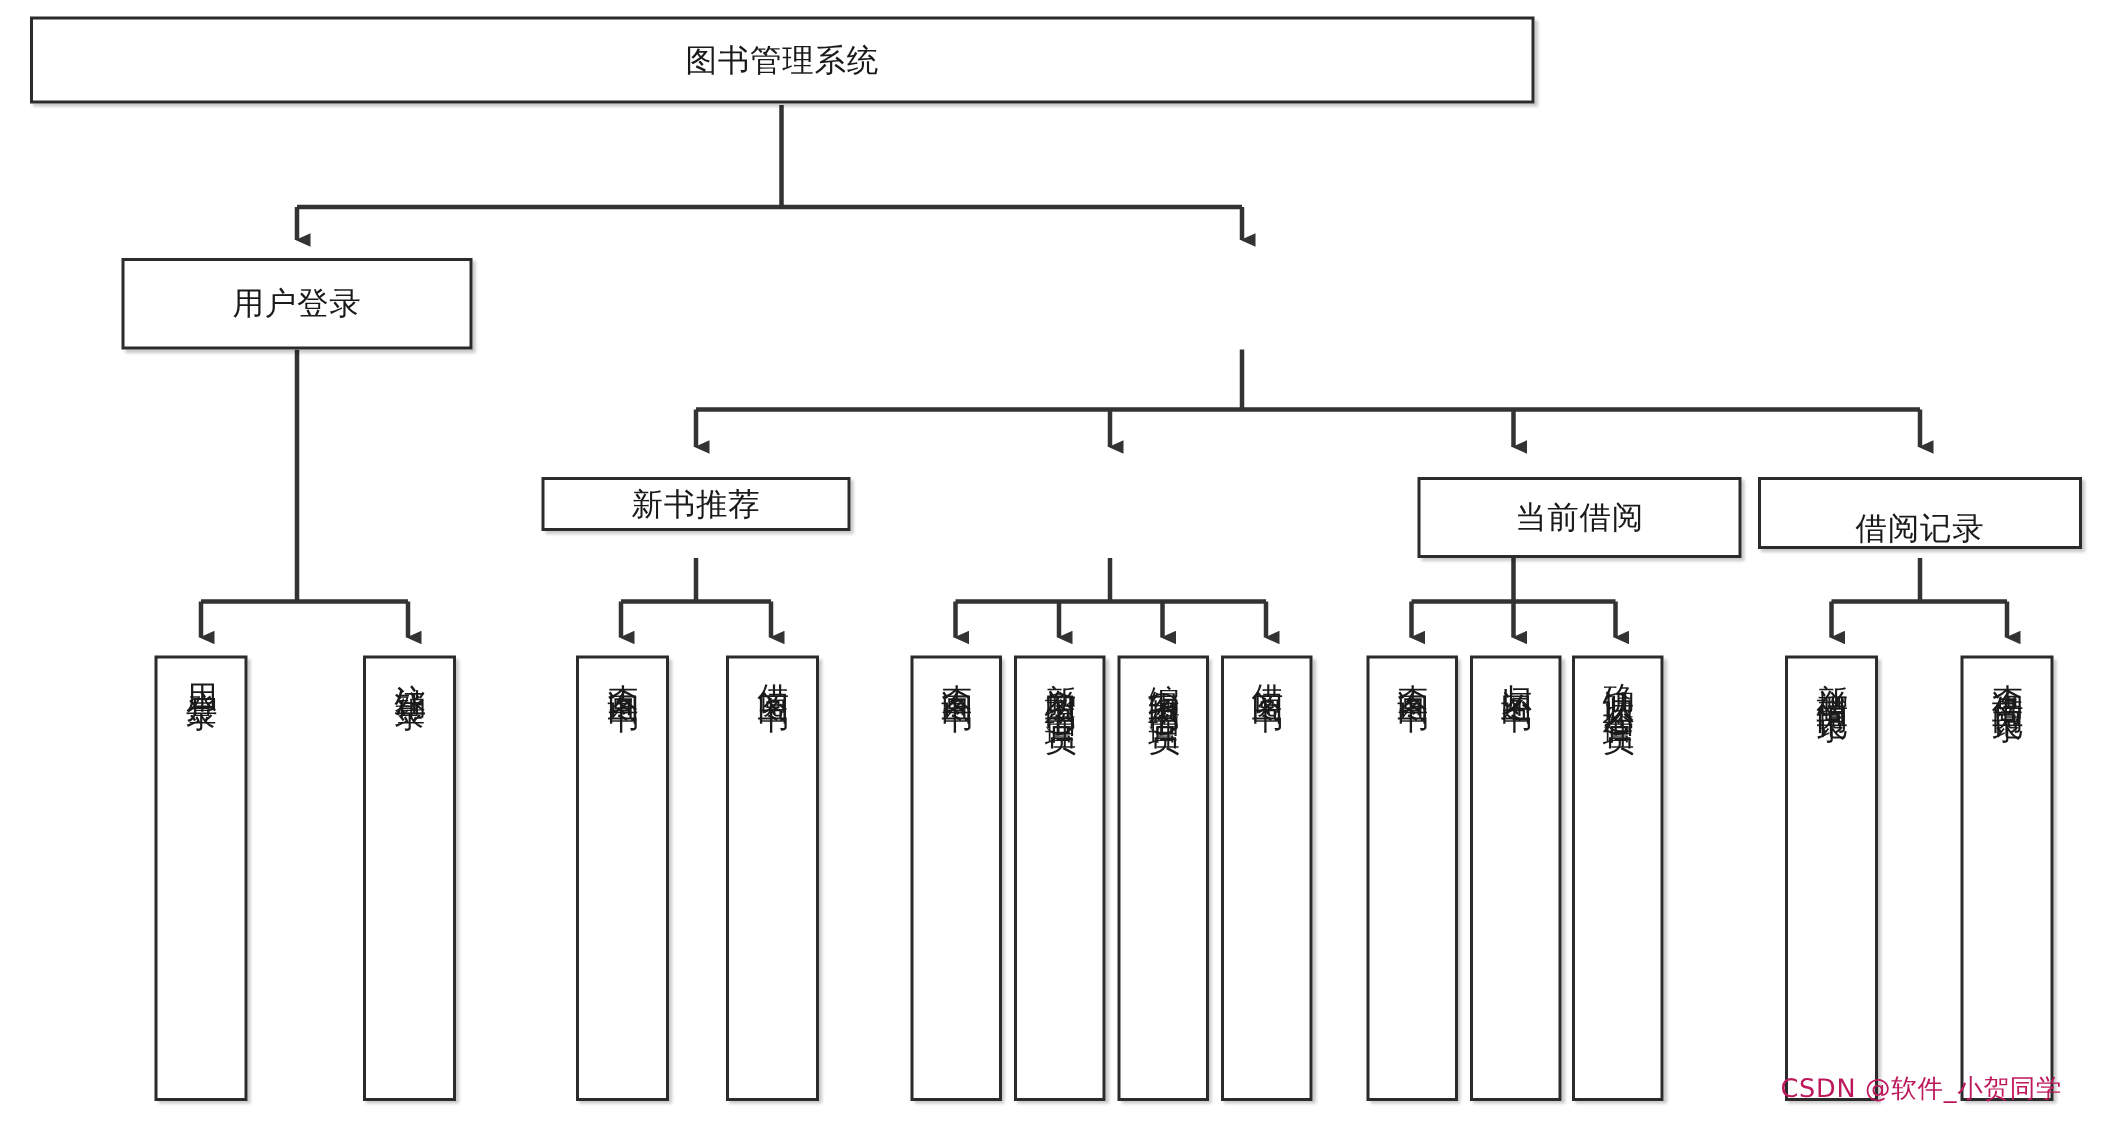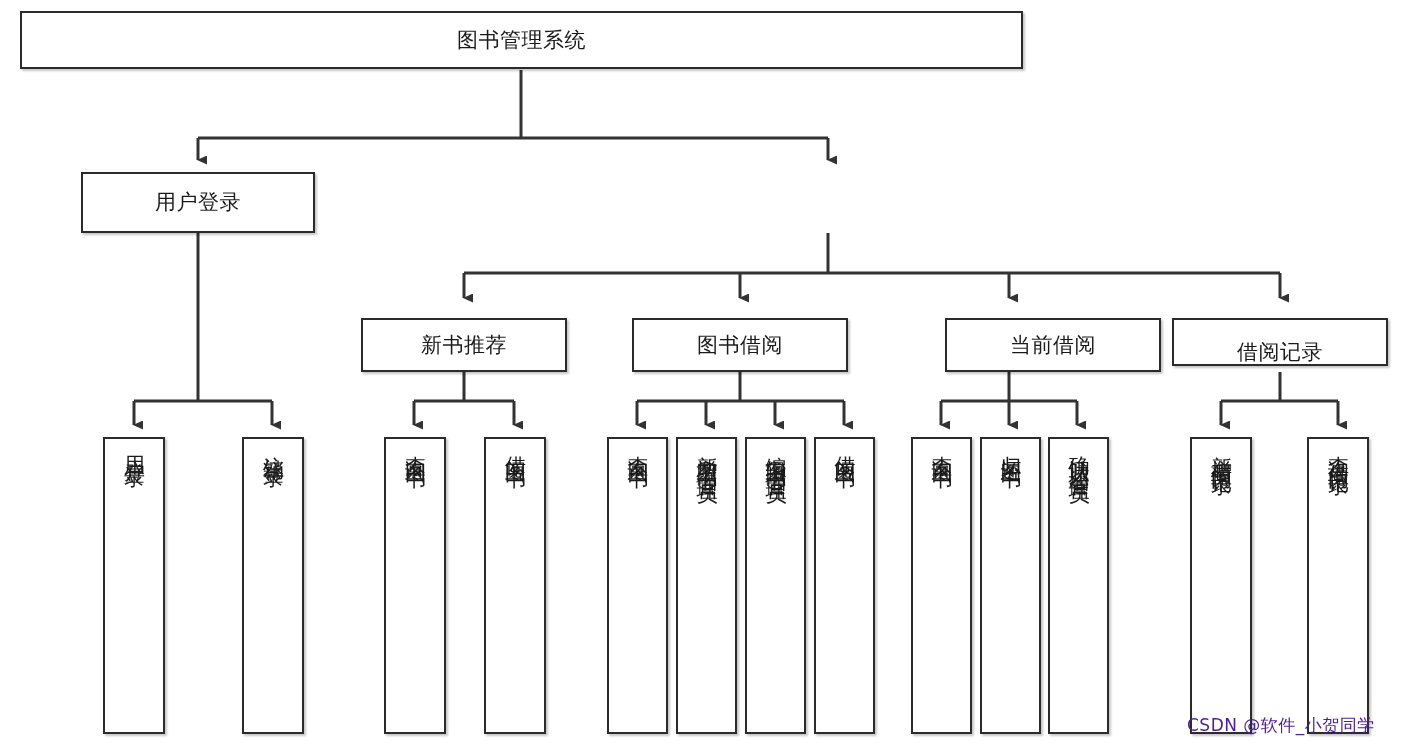--- a/index.html
+++ b/index.html
@@ -55,21 +55,21 @@
     writing-mode: vertical-rl;
     text-orientation: upright;
     white-space: nowrap;
     font-size: 21px;
     letter-spacing: 4px;
     line-height: 1;
   }
   .watermark {
     position: absolute;
     font-size: 17px;
-    color: #4c1d95;
+    color: #be185d;
     letter-spacing: 0.5px;
     white-space: nowrap;
     user-select: none;
   }
 </style>
 </head>
 <body>
 
 <div id="diagram-root">
 
@@ -125,27 +125,24 @@
 
   <div class="node" style="left:20px; top:11px; width:1003px; height:58px;">
     <span class="node-label">图书管理系统</span>
   </div>
 
   <div class="node" style="left:81px; top:172px; width:234px; height:61px;">
     <span class="node-label">用户登录</span>
   </div>
 
 
-  <div class="node" style="left:361px; top:318px; width:206px; height:54px;">
+  <div class="node" style="left:361px; top:318px; width:206px; height:36px;">
     <span class="node-label">新书推荐</span>
   </div>
 
-  <div class="node" style="left:632px; top:318px; width:216px; height:54px;">
-    <span class="node-label">图书借阅</span>
-  </div>
 
   <div class="node" style="left:901px; top:318px; width:216px; height:54px;margin-left:44px;">
     <span class="node-label">当前借阅</span>
   </div>
 
   <div class="node" style="left:1172px; top:318px; width:216px; height:48px;align-items:flex-end;">
     <span class="node-label">借阅记录</span>
   </div>
 
   <div class="node vertical" style="left:103px; top:437px; width:62px; height:297px;">

